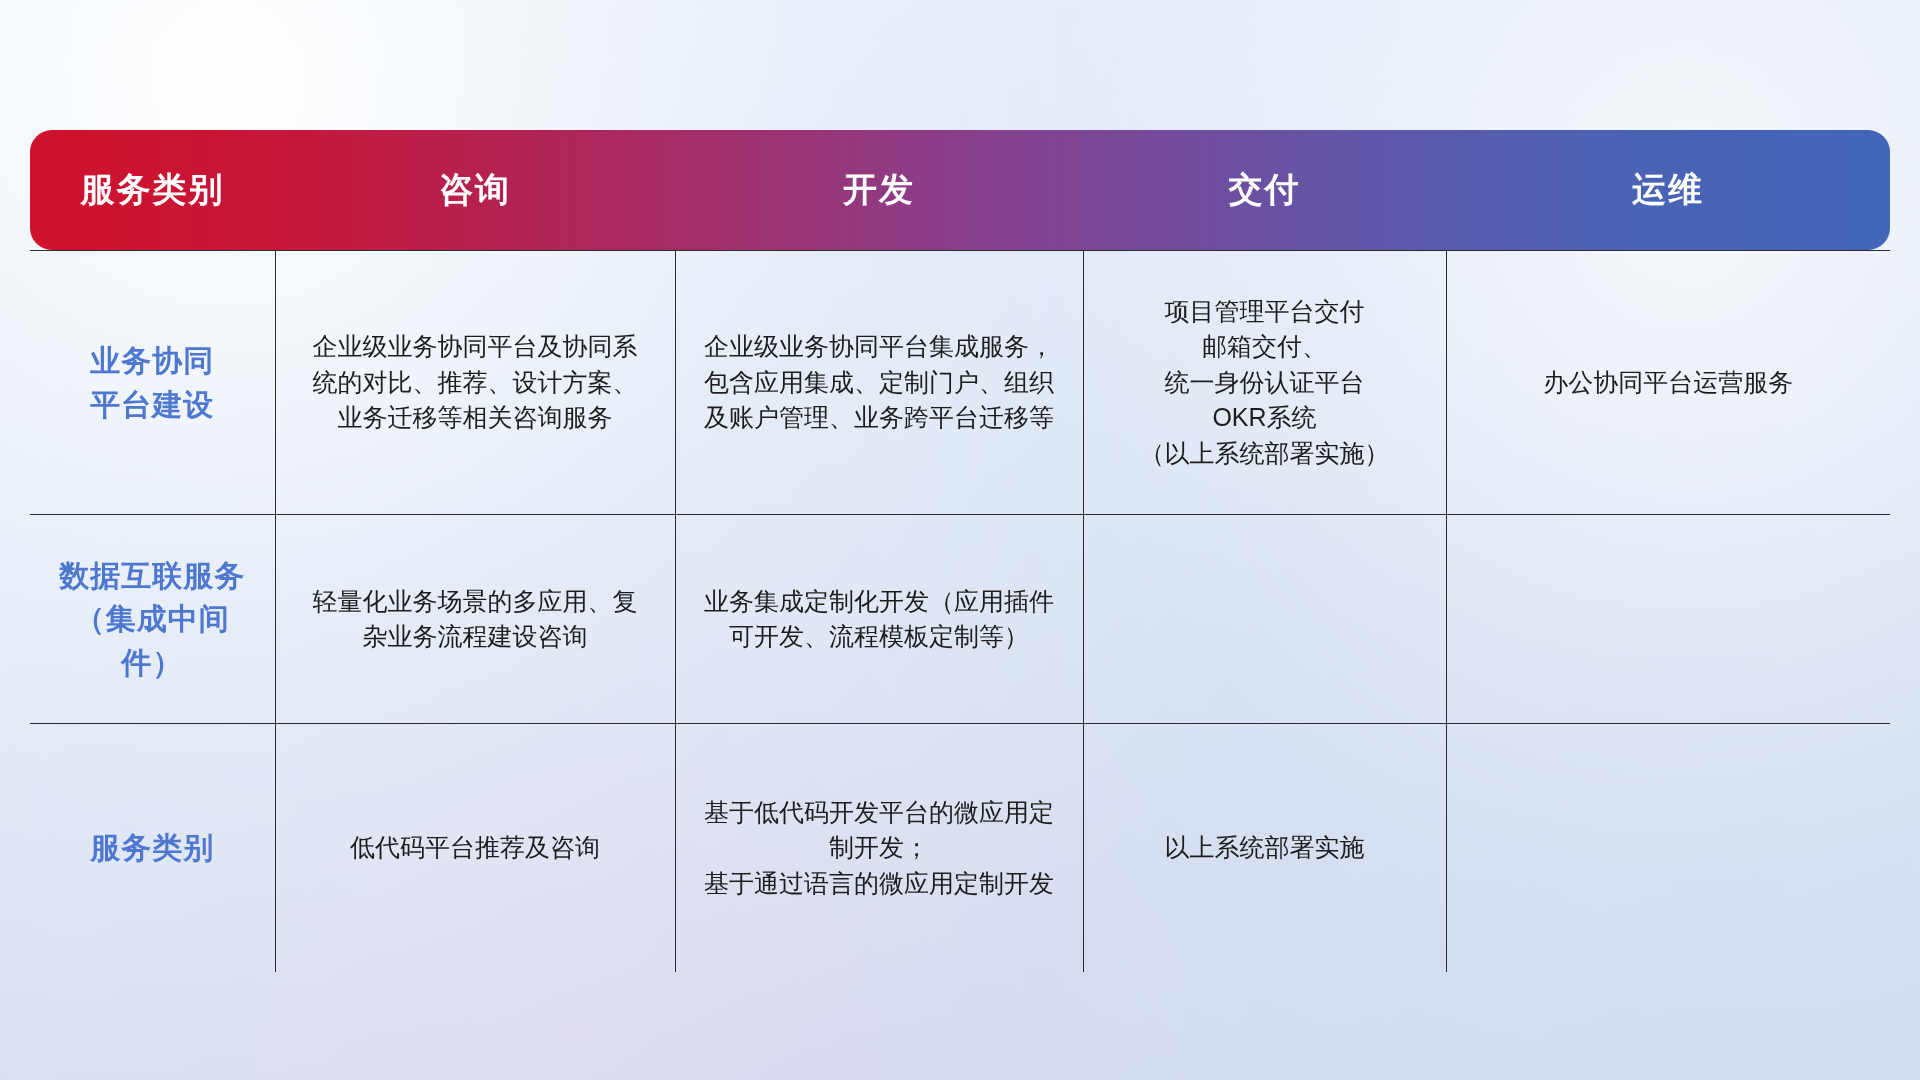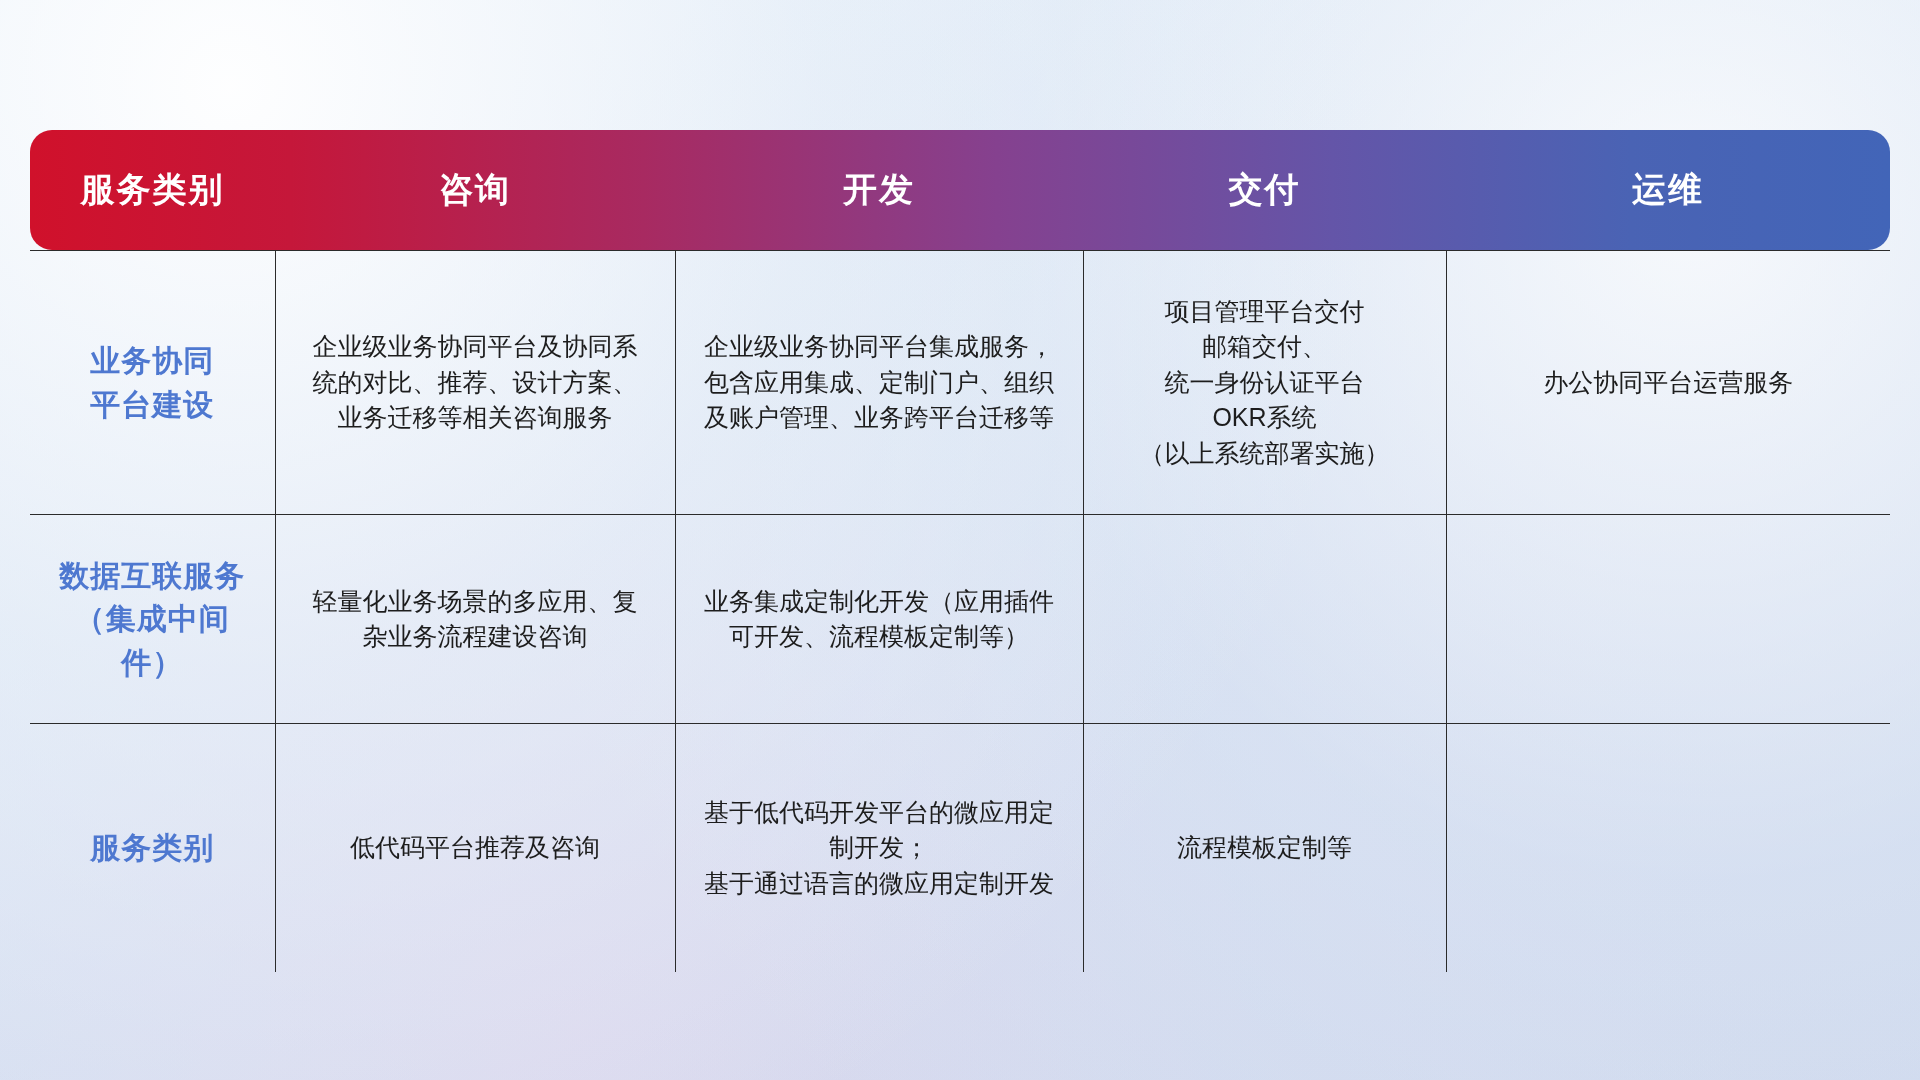--- a/index.html
+++ b/index.html
@@ -138,19 +138,19 @@
 可开发、流程模板定制等）</td>
           <td class="nowrap-lines"></td>
           <td class="nowrap-lines last"></td>
         </tr>
         <tr class="r3">
           <td class="cat nowrap-lines">服务类别</td>
           <td class="nowrap-lines">低代码平台推荐及咨询</td>
           <td class="nowrap-lines">基于低代码开发平台的微应用定
 制开发；
 基于通过语言的微应用定制开发</td>
-          <td class="nowrap-lines">流程模板定制等</td>
+          <td class="nowrap-lines">以上系统部署实施</td>
           <td class="nowrap-lines last"></td>
         </tr>
       </tbody>
     </table>
   </div>
 </div>
 
 </body></html>

